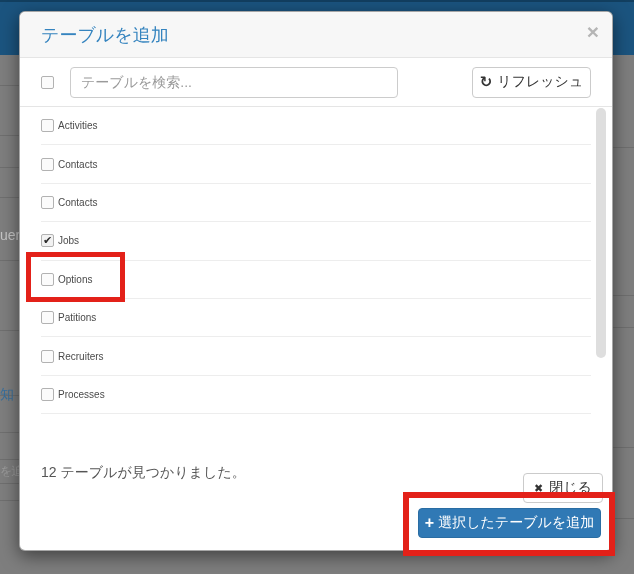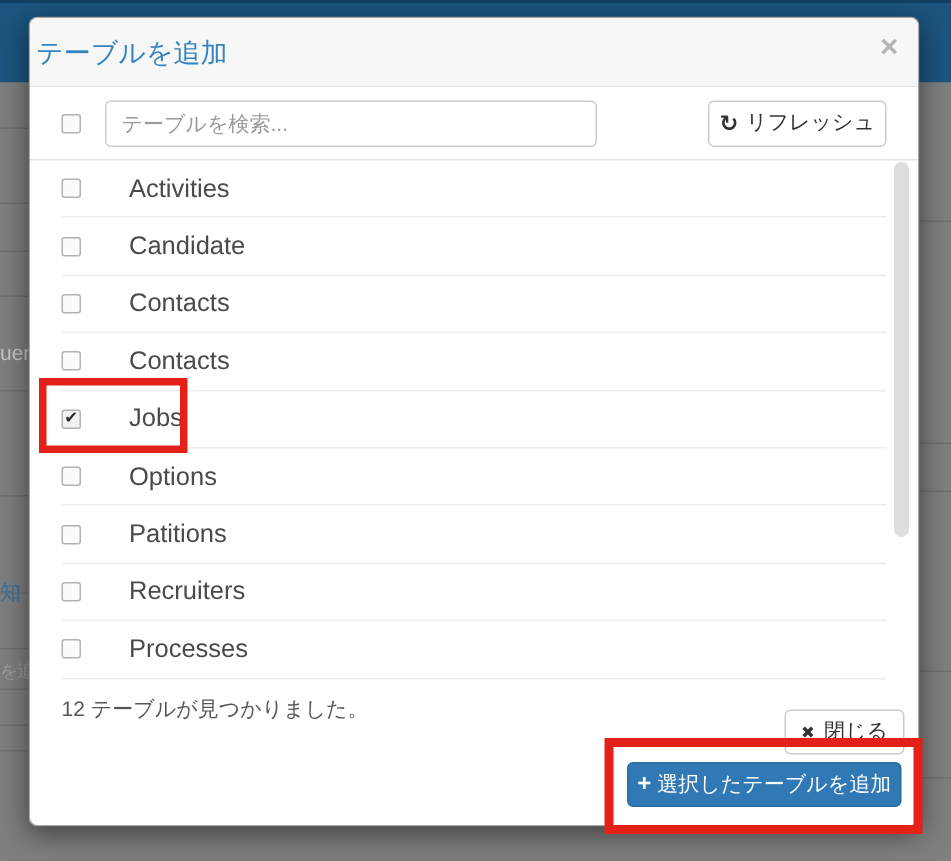--- a/index.html
+++ b/index.html
@@ -11,28 +11,28 @@
   
   .navbar-band { position:absolute; left:0; top:0; width:634px; height:55px;
                  background:#1b547f; border-top:2px solid #123f60; }
   .page-dim { position:absolute; left:0; top:55px; width:634px; height:519px; background:#7e7e7e; }
   .bg-line { position:absolute; height:1px; background:#6f6f6f; }
   .bg-line.left { left:0; width:19px; }
   .bg-line.right { left:613px; width:21px; }
   .bg-frag { position:absolute; left:0; width:19px; overflow:hidden; white-space:nowrap; }
   .frag-query { top:172px; color:#c6c6c6; font-size:14px; }
   .frag-chi   { top:331px; color:#3a6f9b; font-size:14px; }
-  .frag-otsui { top:384px; color:#9b9b9b; font-size:12px; letter-spacing:-1px; }
+  .frag-otsui { top:408px; color:#9b9b9b; font-size:12px; letter-spacing:-1px; }
 
   
   .modal { position:absolute; left:19px; top:11px; width:594px; height:540px;
            background:#ffffff; border:1px solid rgba(0,0,0,.35); border-radius:6px;
            box-shadow:0 5px 18px rgba(0,0,0,.5); }
   .modal-header { height:46px; background:#f7f7f7; border-bottom:1px solid #e5e5e5;
-                  border-radius:6px 6px 0 0; padding:0 4px; display:flex; align-items:center; }
+                  border-radius:6px 6px 0 0; padding:0 21px; display:flex; align-items:center; }
   .modal-title { color:#3584bf; font-size:18px; }
   .modal-x { position:absolute; right:13px; top:9px; color:#b5b5b5; font-size:21px;
              line-height:21px; cursor:pointer; font-weight:bold; }
 
   .toolbar { height:49px; display:flex; align-items:center; padding:0 21px;
              border-bottom:1px solid #e5e5e5; }
   .cb { width:13px; height:13px; border:1px solid #b2b2b2; background:#fbfbfb;
         border-radius:2px; flex:0 0 auto; font-size:11px; line-height:11px;
         text-align:center; color:#2b2b2b; }
   .cb.checked { background:#f2f2f2; }
@@ -41,21 +41,21 @@
                   font-family:"Liberation Sans","DejaVu Sans",sans-serif; outline:none; }
   .search-input::placeholder { color:#9a9a9a; }
   .btn { border:1px solid #cbcbcb; background:#ffffff; border-radius:4px; color:#333333;
          font-size:14px; display:flex; align-items:center; justify-content:center;
          cursor:pointer; font-family:"Liberation Sans","DejaVu Sans",sans-serif; }
   .refresh-btn { margin-left:auto; width:119px; height:31px; gap:5px; }
   .refresh-icon { font-size:15px; font-weight:bold; color:#333; }
 
   .table-list { list-style:none; padding:0 21px; }
   .trow { height:38.4px; display:flex; align-items:center; border-bottom:1px solid #ededed; }
-  .trow .row-label { margin-left:32px; font-size:17px; color:#4a4a4a; }
+  .trow .row-label { margin-left:4px; font-size:10px; color:#4a4a4a; }
 
   .scroll-thumb { position:absolute; left:576px; top:96px; width:10px; height:250px;
                   background:#dedede; border-radius:5px; z-index:3; }
 
   .footer-status { position:absolute; left:21px; top:452px; font-size:14px; color:#555555; }
   .close-btn { position:absolute; left:503px; top:461px; width:80px; height:30px; gap:6px; }
   .close-btn-icon { font-size:11px; color:#333; }
   .add-btn { position:absolute; left:398px; top:496px; width:183px; height:30px;
              background:#3079b5; border:1px solid #2a6da3; border-radius:4px;
              color:#ffffff; font-size:14px; display:flex; align-items:center;
@@ -110,24 +110,20 @@
       </button>
     </div>
 
     <ul class="table-list">
         <li class="trow">
     <span class="cb"></span>
     <span class="row-label">Activities</span>
   </li>
         <li class="trow">
     <span class="cb"></span>
-    <span class="row-label">Candidate</span>
-  </li>
-        <li class="trow">
-    <span class="cb"></span>
     <span class="row-label">Contacts</span>
   </li>
         <li class="trow">
     <span class="cb"></span>
     <span class="row-label">Contacts</span>
   </li>
         <li class="trow">
     <span class="cb checked">✔</span>
     <span class="row-label">Jobs</span>
   </li>

